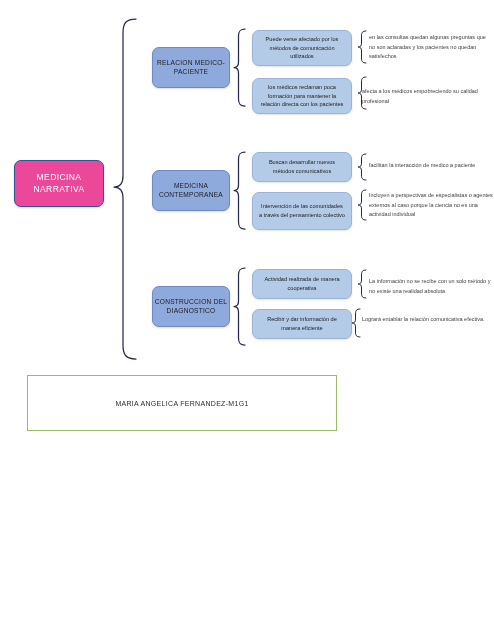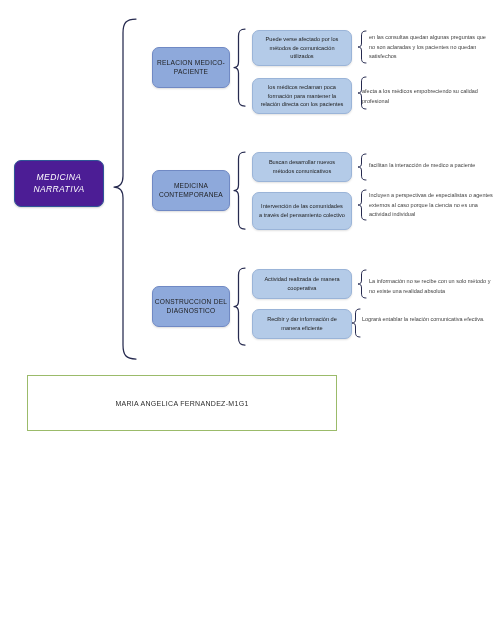--- a/index.html
+++ b/index.html
@@ -30,28 +30,27 @@
   .node {
     position: absolute;
     display: flex;
     align-items: center;
     justify-content: center;
     text-align: center;
     border-radius: 7px;
     line-height: 1.35;
   }
   .node-root {
-    background: #4c1d95;
+    background: #ec4899;
     border: 1px solid #2f5597;
     color: #ffffff;
     font-size: 8.5px;
     letter-spacing: 0.4px;
     font-weight: 400;
     box-shadow: 0 1px 2px rgba(0,0,0,0.18);
-    font-style: italic;
   }
   .node-cat {
     background: #8ea9db;
     border: 1px solid #7089c4;
     color: #1c1c1c;
     font-size: 6.6px;
     letter-spacing: 0.25px;
     box-shadow: 0 1px 2px rgba(0,0,0,0.14);
   }
   .node-sub {

